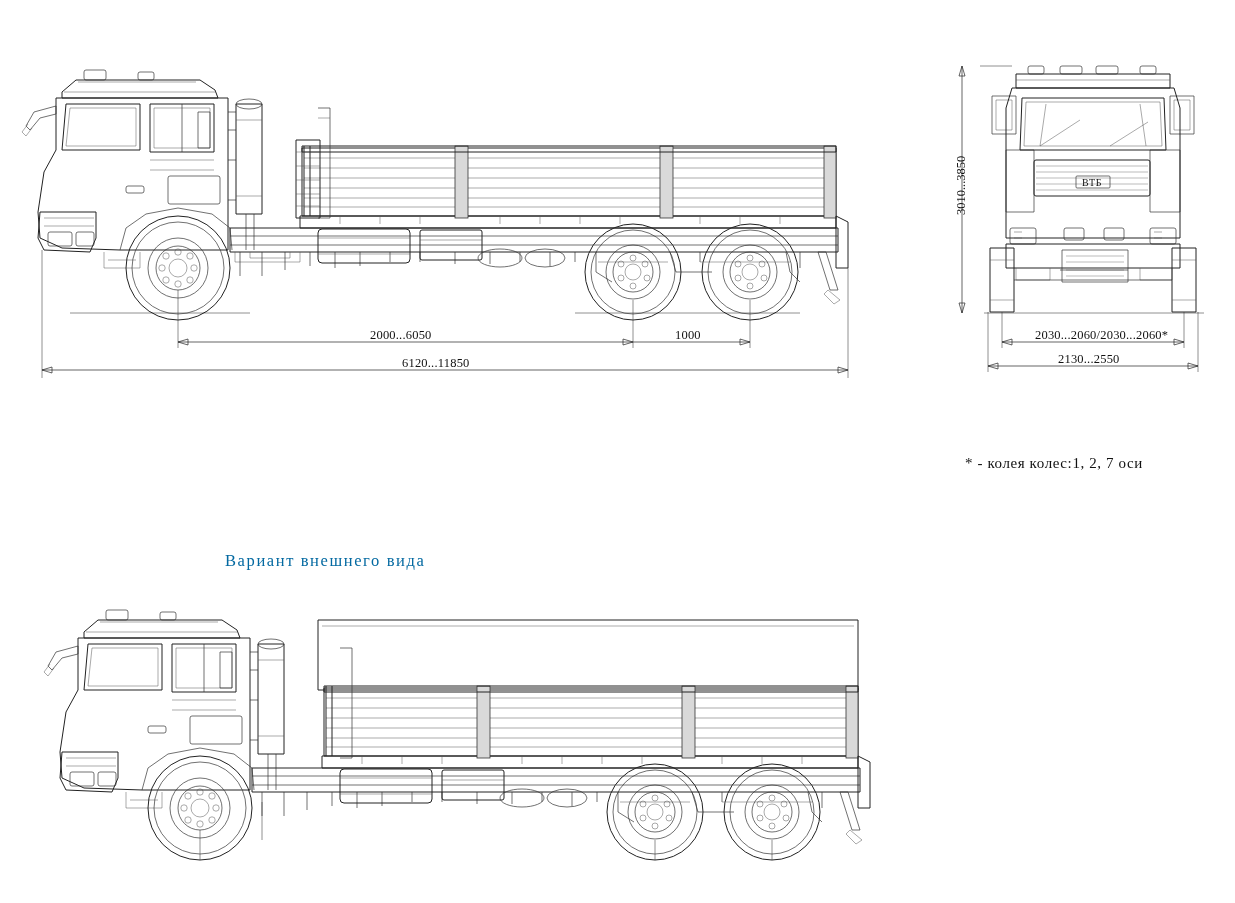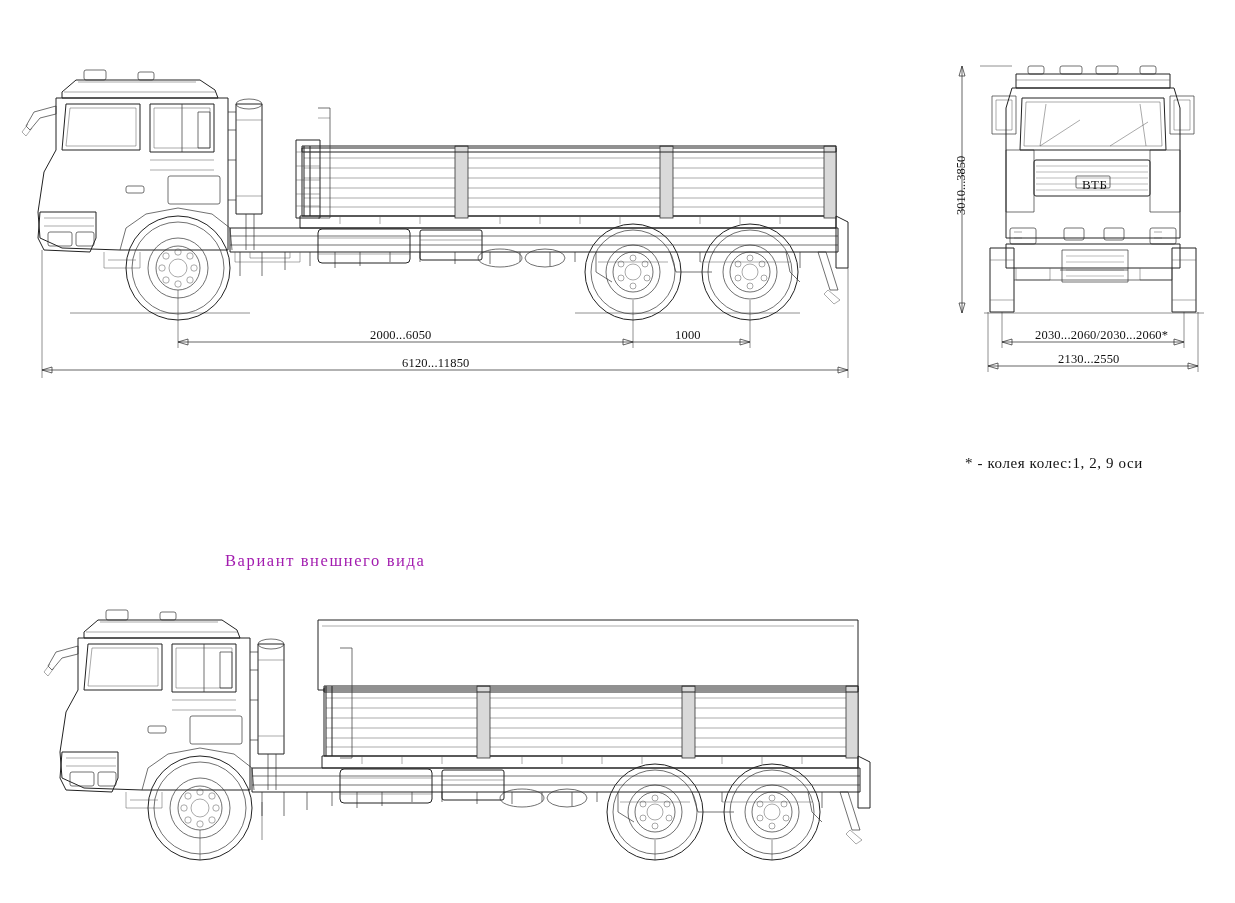--- a/index.html
+++ b/index.html
@@ -31,21 +31,21 @@
     font-family: "Liberation Serif", serif;
     font-size: 15px;
     color: #111;
     white-space: nowrap;
     letter-spacing: 0.6px;
   }
   .variant-title {
     position: absolute;
     font-family: "Liberation Serif", serif;
     font-size: 16.5px;
-    color: #a21caf;
+    color: #0369a1;
     white-space: nowrap;
     letter-spacing: 1.6px;
   }
   .vert-label {
     position: absolute;
     font-family: "Liberation Serif", serif;
     font-size: 12.5px;
     color: #111;
     white-space: nowrap;
     transform-origin: 0 0;
@@ -410,18 +410,18 @@
   </svg>
 
   <div class="dim-label" style="left:370px; top:328px;">2000...6050</div>
   <div class="dim-label" style="left:675px; top:328px;">1000</div>
   <div class="dim-label" style="left:402px; top:356px;">6120...11850</div>
 
   <div class="dim-label" style="left:1023px; top:328px;margin-left:12px;">2030...2060/2030...2060*</div>
   <div class="dim-label" style="left:1058px; top:352px;">2130...2550</div>
   <div class="vert-label" style="left:954px; top:215px;">3010...3850</div>
 
-  <div class="note-text" style="left:965px; top:455px;">* - колея колес:1, 2, 9 оси</div>
+  <div class="note-text" style="left:965px; top:455px;">* - колея колес:1, 2, 7 оси</div>
   <div class="variant-title" style="left:225px; top:551px;">Вариант внешнего вида</div>
 
-  <div class="dim-label" style="left:1082px; top:177px; font-size:13px; letter-spacing:0.5px;">ВТБ</div>
+  <div class="dim-label" style="left:1082px; top:177px; font-size:10px; letter-spacing:0.5px;">ВТБ</div>
 
 </div>
 
 </body></html>

